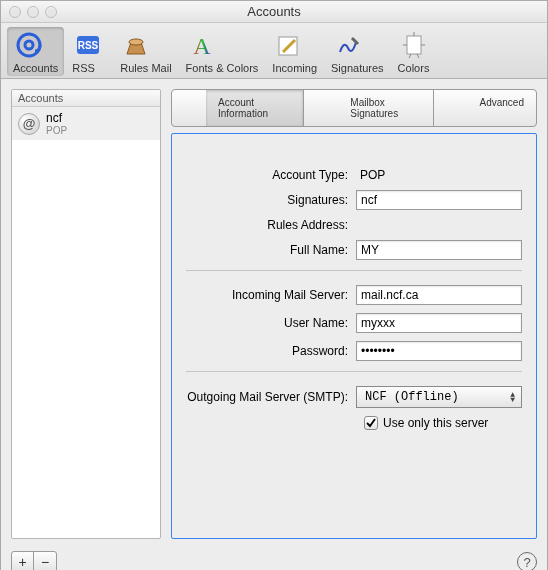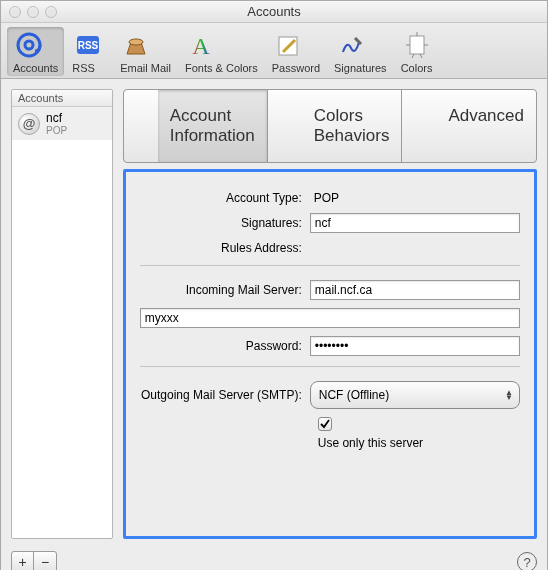--- a/index.html
+++ b/index.html
@@ -54,43 +54,43 @@
     background: radial-gradient(circle at 30% 30%, #fff, #ccc);
     border: 1px solid #aaa; display:flex;align-items:center;justify-content:center;
     font-weight:bold; color:#555; font-size:13px;
   }
   .main { flex: 1; display:flex; flex-direction:column; }
   .tabs { display:flex; justify-content:center; margin-bottom: 6px;}
   .segment {
     display:flex; border:1px solid #9a9a9a; border-radius:4px; overflow:hidden;
     background: linear-gradient(#fdfdfd,#e6e6e6);
   }
-  .segbtn { padding: 16px 12px; font-size: 17px; border-right:1px solid #9a9a9a; color:#333; cursor:default;margin-left:34px;}
+  .segbtn { padding: 7px 12px; font-size: 10px; border-right:1px solid #9a9a9a; color:#333; cursor:default;margin-left:34px;}
   .segbtn:last-child{border-right:none;}
   .segbtn.active{ background: linear-gradient(#e6e6e6,#cfcfcf); box-shadow: inset 0 1px 3px rgba(0,0,0,0.2);}
   .panel {
-    flex:1; border:3px solid #3b82f6; border-radius:2px; background:#ededed;
-    padding: 19px 14px 14px 14px;
+    flex:1; border:1px solid #3b82f6; border-radius:2px; background:#ededed;
+    padding: 34px 14px 14px 14px;
   }
   .row { display:flex; align-items:center; margin-bottom:8px; }
   .row label { width: 170px; text-align:right; padding-right:8px; font-size:12px; color:#000;}
   .static { font-size:12px; padding-left:4px;}
   .txt {
     flex:1; height:20px; border:1px solid #9a9a9a; background:#fff; font-size:12px;
     padding: 2px 4px; box-shadow: inset 0 1px 2px rgba(0,0,0,0.1);
   }
   .sep { border-top:1px solid #c5c5c5; margin: 10px 0 14px 0; }
   .select {
-    flex:1; height:28px; border:1px solid #8a8a8a; border-radius:8px;
+    flex:1; height:22px; border:1px solid #8a8a8a; border-radius:0;
     background: linear-gradient(#fdfdfd,#e4e4e4);
     display:flex; align-items:center; justify-content:space-between;
-    padding: 0 6px 0 8px; font-size:12px; cursor:default;
+    padding: 0 6px 0 8px; font-size:12px; cursor:default;font-family:Liberation Mono, monospace;
   }
   .arrows { display:flex; flex-direction:column; line-height:5px; font-size:8px; color:#444;}
-  .chkrow { display:flex; margin-left:178px; gap:5px; font-size:12px;flex-direction:column;}
+  .chkrow { display:flex; align-items:center; margin-left:178px; gap:5px; font-size:12px;}
   .chk { width:14px; height:14px; border:1px solid #8a8a8a; border-radius:3px; background:linear-gradient(#fff,#e6e6e6); display:flex;align-items:center;justify-content:center;}
   .footer {
     display:flex; justify-content:space-between; align-items:center;
     padding: 4px 10px 8px 10px; background:#ededed;
   }
   .plusminus { display:flex; border:1px solid #9a9a9a; border-radius:3px; overflow:hidden; background:linear-gradient(#fdfdfd,#e4e4e4);}
   .pm { width:22px; height:20px; display:flex; align-items:center; justify-content:center; font-size:14px; color:#333; border-right:1px solid #9a9a9a; cursor:default;}
   .pm:last-child{border-right:none;}
   .help { width:20px; height:20px; border:1.5px solid #6a6a6a; border-radius:50%; display:flex;align-items:center;justify-content:center; color:#555; font-size:13px; cursor:default; background:#eee;}
 </style>
@@ -128,21 +128,21 @@
       </div>
       <div class="tb-label">RSS</div>
     </div>
     <div class="tb-item">
       <div class="tb-icon">
         <svg width="30" height="30">
             <path d="M6 24 L10 12 L20 12 L24 24 Z" fill="#c89050" stroke="#8a5a20"></path>
             <ellipse cx="15" cy="12" rx="7" ry="3" fill="#e0b070" stroke="#8a5a20"></ellipse>
           </svg>
       </div>
-      <div class="tb-label">Email Mail</div>
+      <div class="tb-label">Rules Mail</div>
     </div>
     <div class="tb-item">
       <div class="tb-icon">
         <svg width="30" height="30">
             <text x="15" y="24" font-size="24" font-family="serif" text-anchor="middle" fill="url(#g1)">A</text>
             <defs>
               <linearGradient id="g1">
                 <stop offset="0%" stop-color="#e03030"></stop>
                 <stop offset="50%" stop-color="#30c030"></stop>
                 <stop offset="100%" stop-color="#3030e0"></stop>
@@ -152,21 +152,21 @@
       </div>
       <div class="tb-label">Fonts &amp; Colors</div>
     </div>
     <div class="tb-item">
       <div class="tb-icon">
         <svg width="30" height="30">
             <rect x="6" y="7" width="18" height="18" fill="#fff" stroke="#999"></rect>
             <path d="M10 22 L22 10" stroke="#c8a030" stroke-width="3"></path>
           </svg>
       </div>
-      <div class="tb-label">Password</div>
+      <div class="tb-label">Incoming</div>
     </div>
     <div class="tb-item">
       <div class="tb-icon">
         <svg width="30" height="30">
             <path d="M8 22 Q12 10 16 18 Q20 26 24 12" fill="none" stroke="#3050c0" stroke-width="2"></path>
             <path d="M20 8 L26 14" stroke="#666" stroke-width="3"></path>
           </svg>
       </div>
       <div class="tb-label">Signatures</div>
     </div>
@@ -192,45 +192,50 @@
             <div class="l2">POP</div>
           </div>
         </div>
       </div>
     </div>
 
     <div class="main">
       <div class="tabs">
         <div class="segment">
           <div class="segbtn active">Account Information</div>
-          <div class="segbtn">Colors Behaviors</div>
+          <div class="segbtn">Mailbox Signatures</div>
           <div class="segbtn">Advanced</div>
         </div>
       </div>
 
       <div class="panel">
         <div class="row">
           <label>Account Type:</label>
           <div class="static">POP</div>
         </div>
         <div class="row">
           <label>Signatures:</label>
           <input class="txt" value="ncf" style="">
         </div>
         <div class="row">
           <label>Rules Address:</label>
         </div>
+        <div class="row">
+          <label>Full Name:</label>
+          <input class="txt" value="MY" style="">
+        </div>
 
         <div class="sep"></div>
 
         <div class="row">
           <label>Incoming Mail Server:</label>
           <input class="txt" value="mail.ncf.ca" style="">
         </div>
         <div class="row">
+          <label>User Name:</label>
           <input class="txt" value="myxxx" style="">
         </div>
         <div class="row">
           <label>Password:</label>
           <input class="txt" value="••••••••" style="">
         </div>
 
         <div class="sep"></div>
 
         <div class="row">

